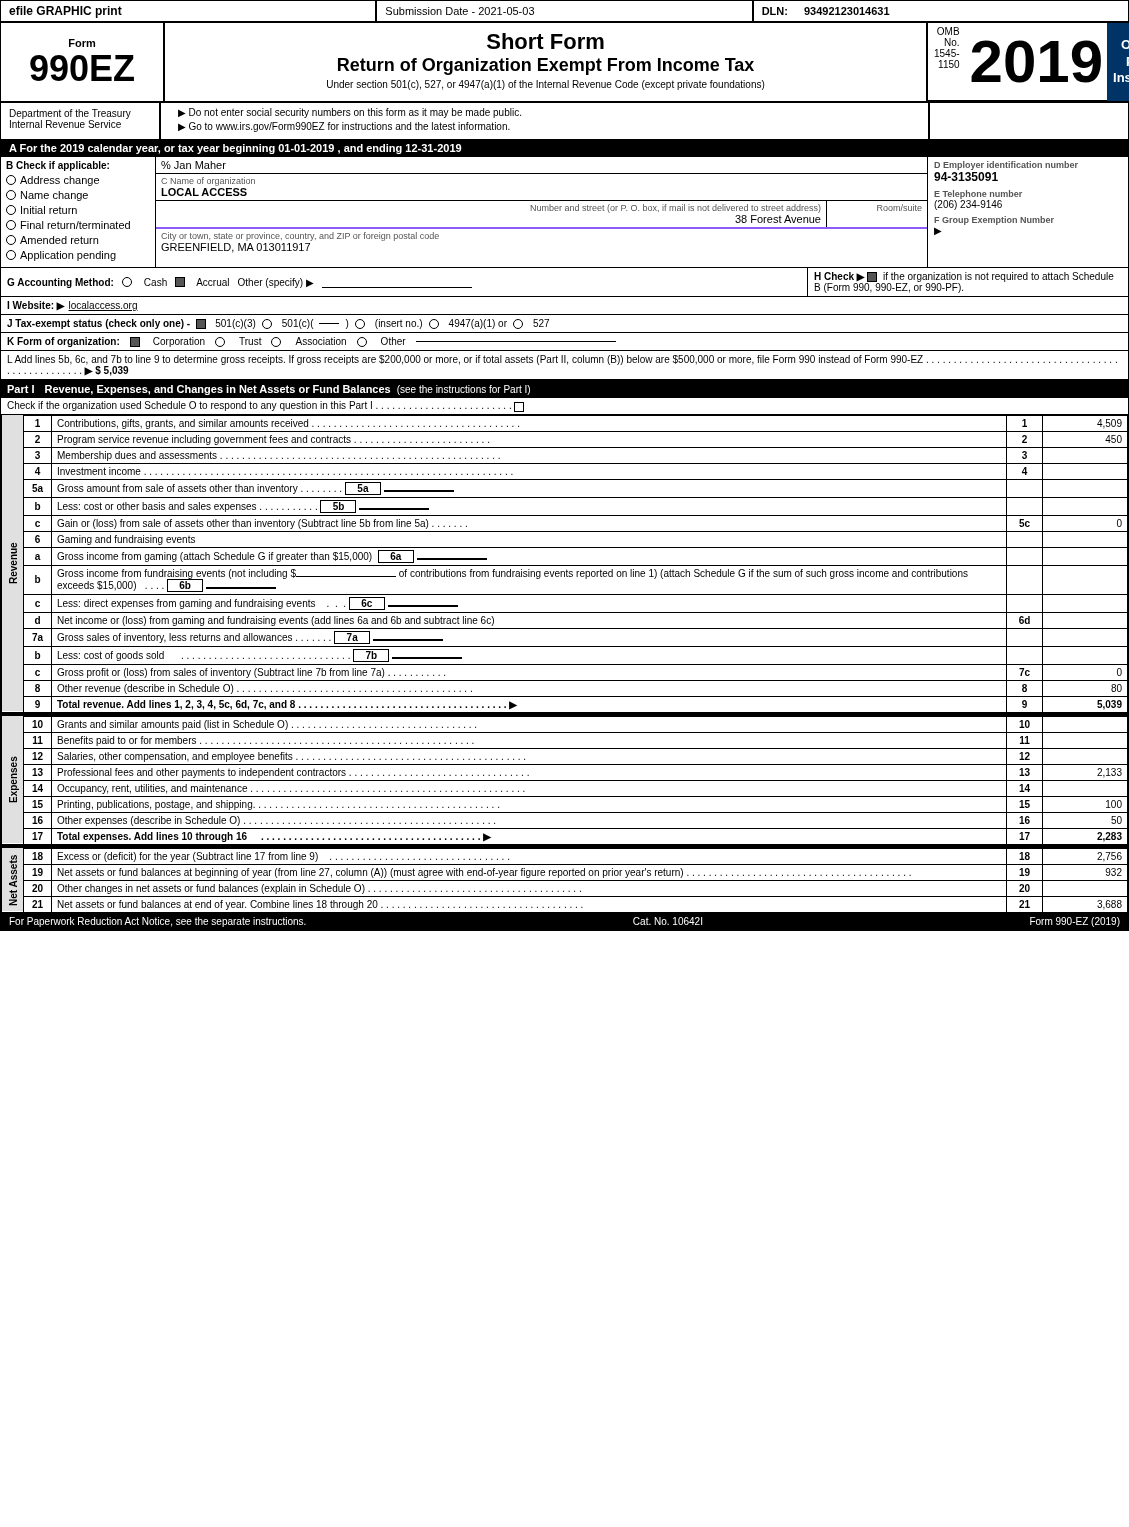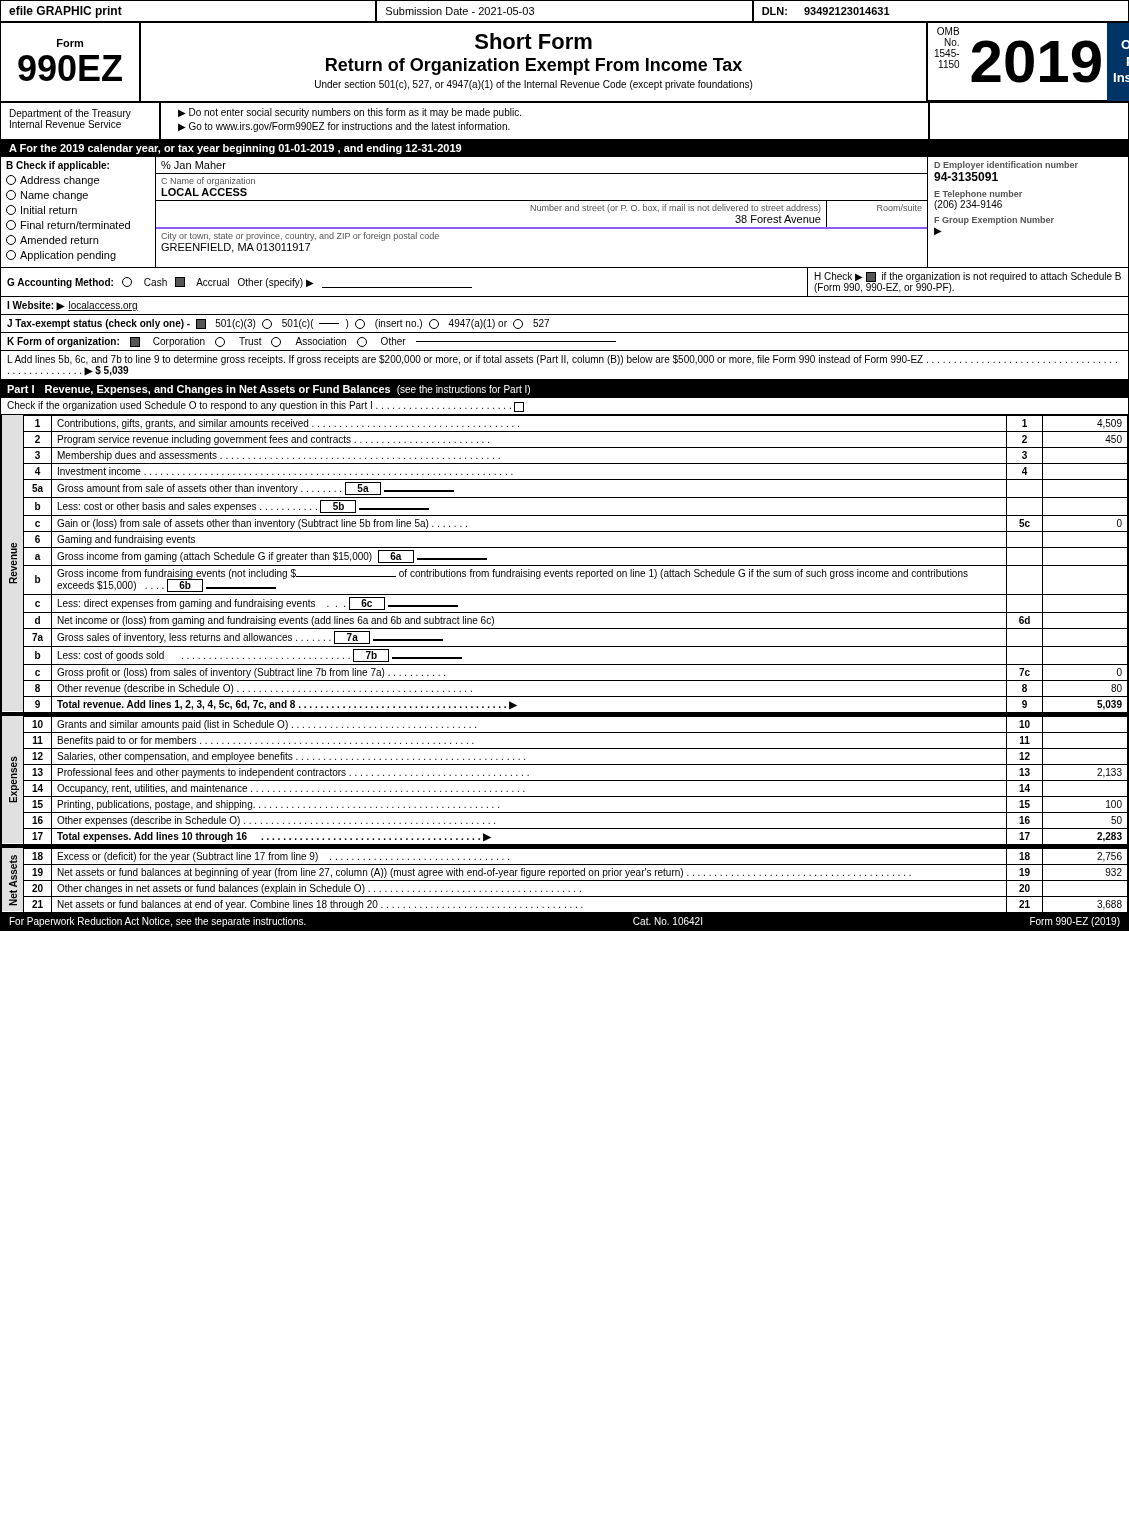--- a/index.html
+++ b/index.html
@@ -45,21 +45,21 @@
       font-size: 11px;
       gap: 12px;
     }
 
     
     .title-section {
       display: flex;
       border-bottom: 2px solid #000;
     }
     .title-left {
-      width: 140px;
+      width: 164px;
       border-right: 2px solid #000;
       display: flex;
       flex-direction: column;
       align-items: center;
       justify-content: center;
       padding: 8px;
     }
     .form-number {
       font-size: 36px;
       font-weight: bold;
@@ -383,21 +383,21 @@
     <div style="flex:1;padding:3px 6px;font-size:10px;border-right:1px solid #000;display:flex;align-items:center;gap:8px;">
       <span style="font-weight:bold;">G Accounting Method:</span>
       <span class="radio-circle"></span>
       <span>Cash</span>
       <span class="check-box checked"></span>
       <span>Accrual</span>
       <span>Other (specify) ▶</span>
       <span style="display:inline-block;border-bottom:1px solid #000;width:150px;height:12px;"></span>
     </div>
     <div style="width:320px;padding:3px 6px;font-size:10px;">
-      <span style="font-weight:normal;">H  Check ▶ </span>
+      <span style="font-weight:bold;">H  Check ▶ </span>
       <span class="check-box checked"></span>
       <span>if the organization is not required to attach Schedule B (Form 990, 990-EZ, or 990-PF).</span>
     </div>
   </div>
 
   <div style="border-bottom:1px solid #000;padding:3px 6px;font-size:10px;display:flex;align-items:center;">
     <span style="font-weight:bold;margin-right:4px;">I Website: ▶</span>
     <span style="text-decoration:underline;">localaccess.org</span>
   </div>
 

